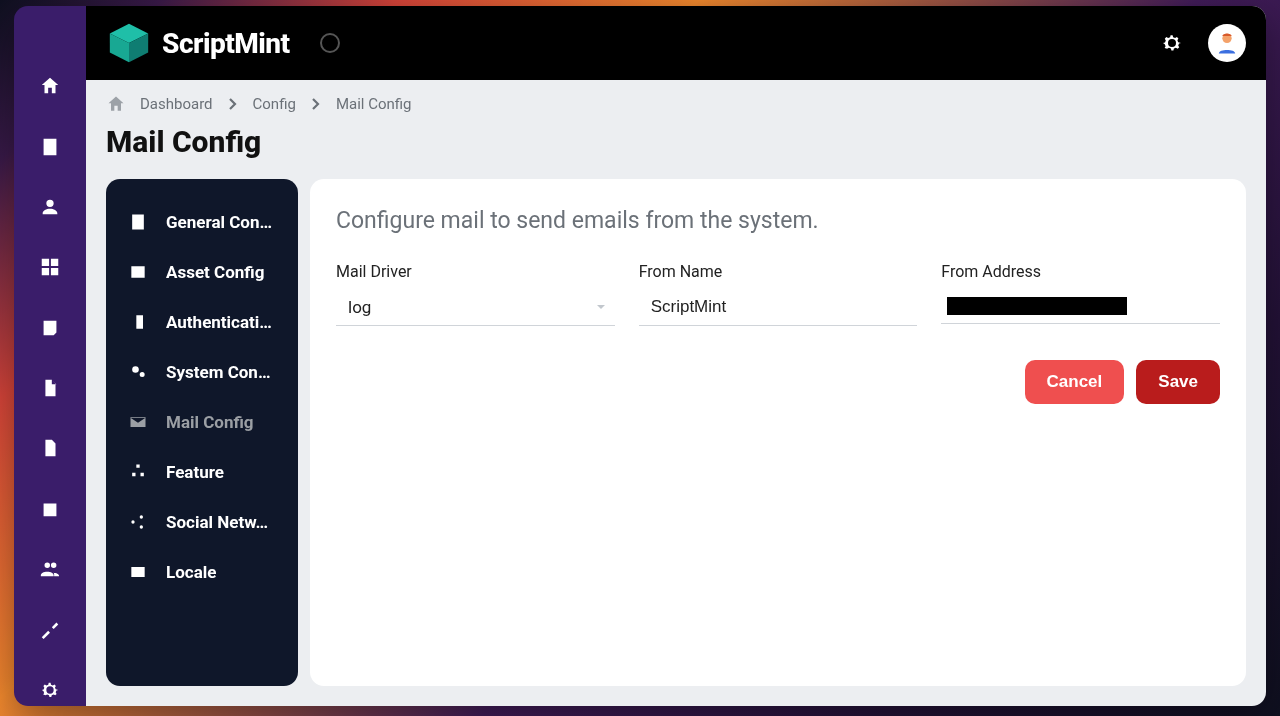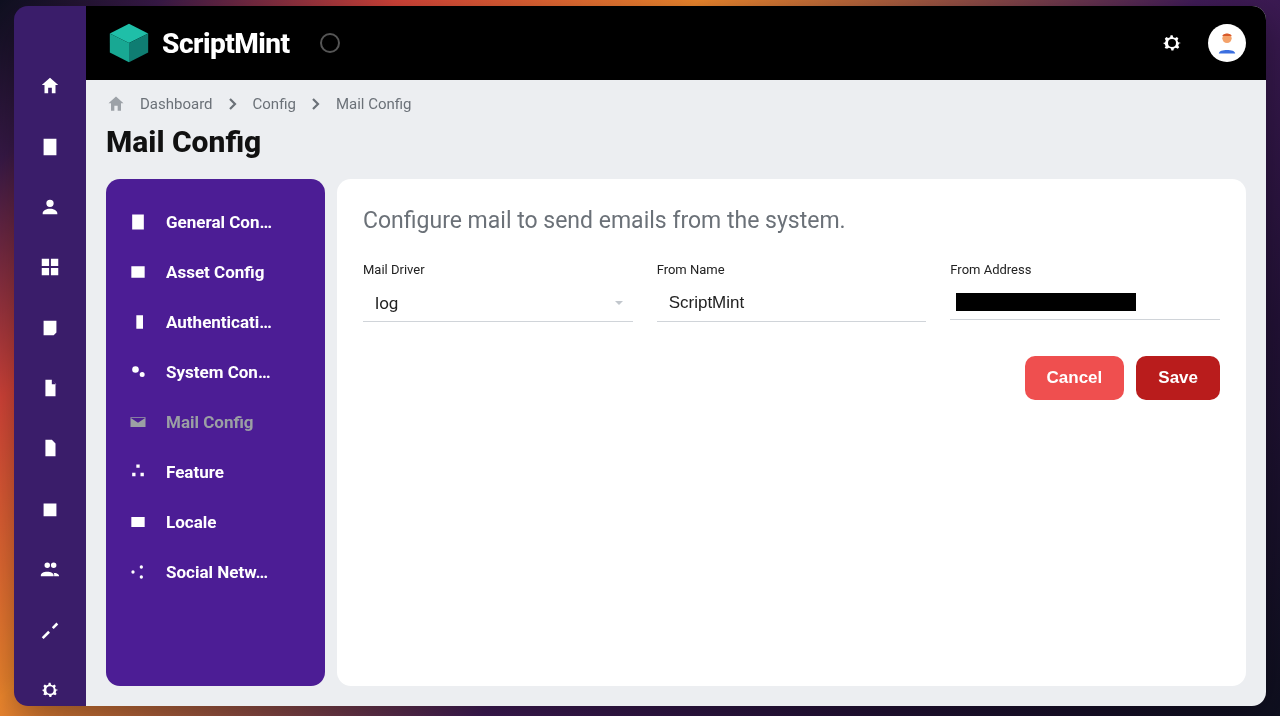--- a/index.html
+++ b/index.html
@@ -69,22 +69,22 @@
   .breadcrumb svg.home { width: 20px; height: 20px; fill: #9ca1a7; }
   .breadcrumb .chev { width: 12px; height: 12px; fill: none; stroke: #6b7178; stroke-width: 2.2; }
   .breadcrumb .crumb.link { cursor: pointer; }
   .breadcrumb .crumb.current { color: #6b7178; }
   .page-title { font-size: 30px; font-weight: 800; color: #111; margin-top: 10px; }
   
   .content-row {
     display: flex; gap: 12px; padding: 10px 20px 20px 20px; flex: 1;
   }
   .config-nav {
-    width: 219px;
-    background: #4c1d95;
+    width: 192px;
+    background: #0f172a;
     border-radius: 14px;
     padding: 18px 0;
   }
   .config-nav .cfg-item {
     display: flex; align-items: center; gap: 18px;
     padding: 15px 22px;
     color: #fff; font-weight: 700; font-size: 17px;
     white-space: nowrap; overflow: hidden; text-overflow: ellipsis;
     cursor: pointer;
   }
@@ -94,21 +94,21 @@
   .card {
     flex: 1; background: #fff; border-radius: 14px;
     padding: 22px 26px;
   }
   .card-title { font-size: 22px; font-weight: 700; color: #111; }
   .card-sub { font-size: 23px; color: #6b7178; margin-top: 6px; }
   .form-grid {
     margin-top: 28px;
     display: grid; grid-template-columns: 1fr 1fr 1fr; gap: 24px;
   }
-  .form-field label { display: block; font-size: 13px; color: #222; margin-bottom: 10px; }
+  .form-field label { display: block; font-size: 16px; color: #222; margin-bottom: 10px; }
   .form-field .control {
     border-bottom: 1.5px solid #d0d4d9;
     padding: 6px 2px 8px 2px;
     display: flex; align-items: center;
     font-size: 17px; color: #222;
     min-height: 32px;
   }
   .form-field .control .sel-text { flex: 1; padding-left: 10px; }
   .form-field .control .drop-caret { width: 12px; height: 12px; fill: #c2c7cd; margin-right: 6px;}
   .form-field input.control-in {
@@ -275,29 +275,29 @@
           <span class="label">Mail Config</span>
         </div>
         <div class="cfg-item">
           <svg class="cfg-icon" viewBox="0 0 24 24">
               <path d="M10 3h4v4h-4zM5 13h4v4H5zm10 0h4v4h-4z"></path>
             </svg>
           <span class="label">Feature</span>
         </div>
         <div class="cfg-item">
           <svg class="cfg-icon" viewBox="0 0 24 24">
+              <path d="M18 6a2 2 0 11-4 0 2 2 0 014 0zM8 12a2 2 0 11-4 0 2 2 0 014 0zm10 6a2 2 0 11-4 0 2 2 0 014 0zM7.5 11L15 7m0 10l-7.5-4"></path>
+            </svg>
+          <span class="label">Social Netw…</span>
+        </div>
+        <div class="cfg-item">
+          <svg class="cfg-icon" viewBox="0 0 24 24">
               <path d="M4 6h16v12H4zM7 10h3m4 0h3M7 14h3m4 0h3"></path>
             </svg>
           <span class="label">Locale</span>
-        </div>
-        <div class="cfg-item">
-          <svg class="cfg-icon" viewBox="0 0 24 24">
-              <path d="M18 6a2 2 0 11-4 0 2 2 0 014 0zM8 12a2 2 0 11-4 0 2 2 0 014 0zm10 6a2 2 0 11-4 0 2 2 0 014 0zM7.5 11L15 7m0 10l-7.5-4"></path>
-            </svg>
-          <span class="label">Social Netw…</span>
         </div>
       </div>
 
       <div class="card">
         <div class="card-sub">Configure mail to send emails from the system.</div>
 
         <div class="form-grid">
           <div class="form-field">
             <label>Mail Driver</label>
             <div class="control">

